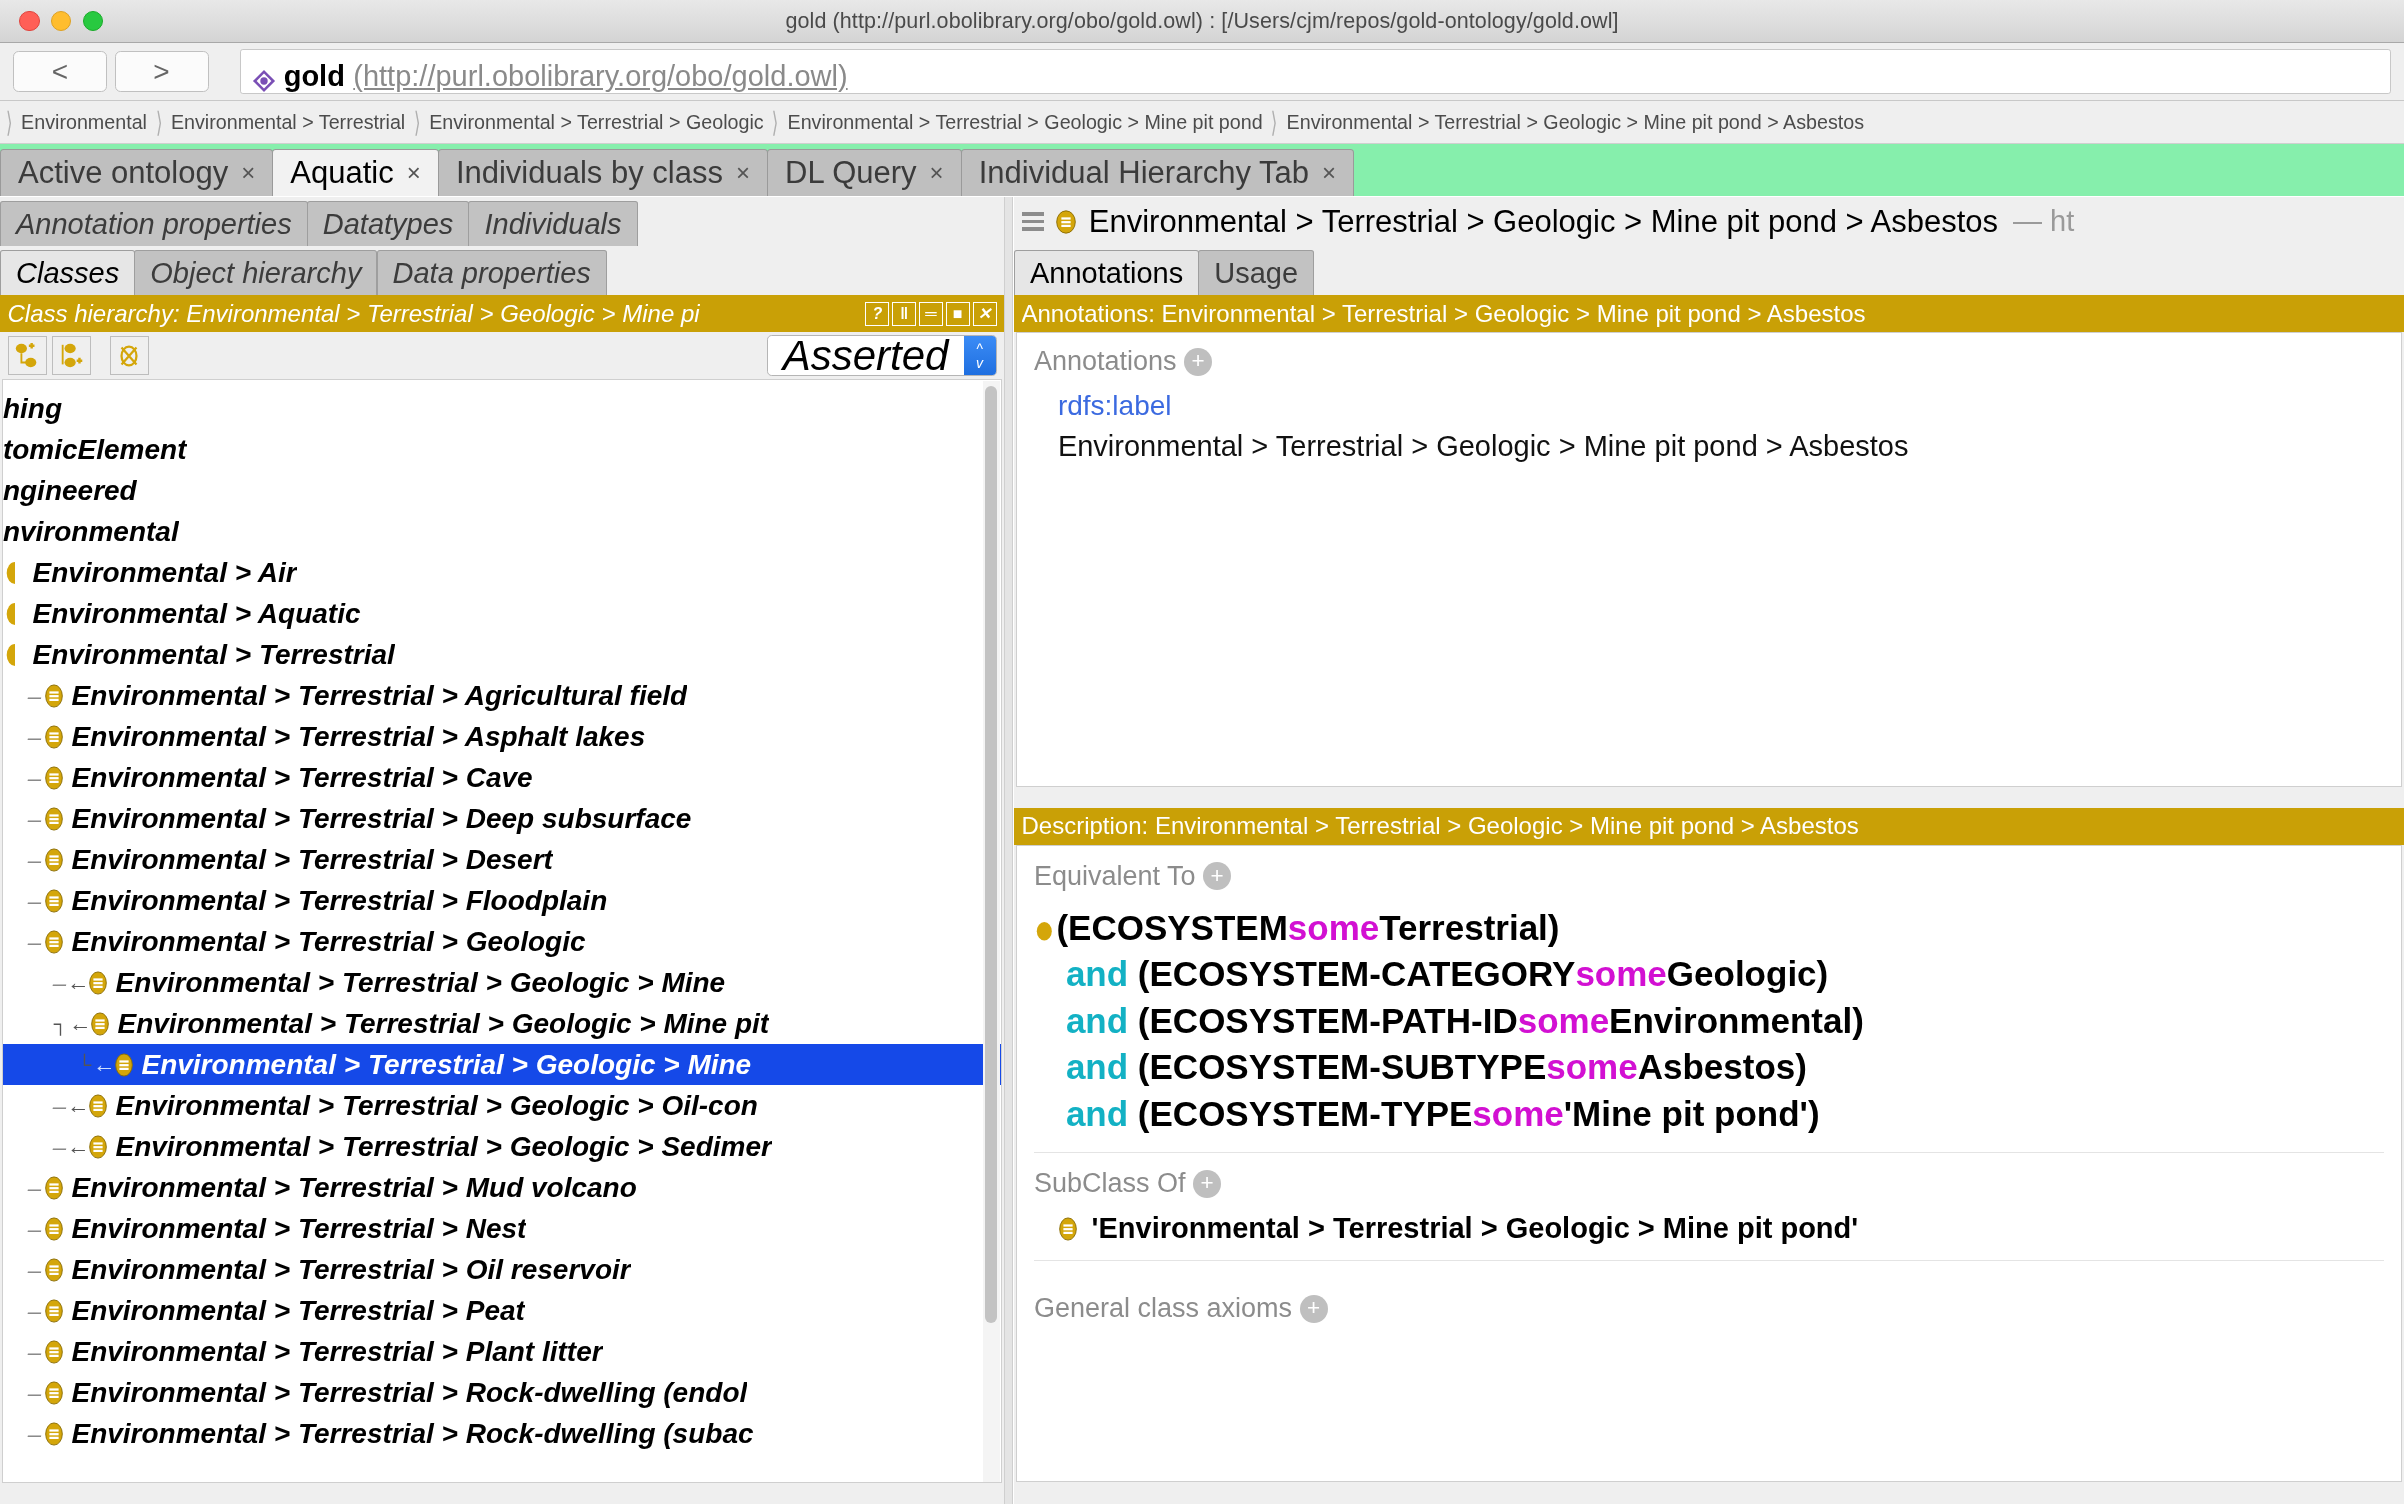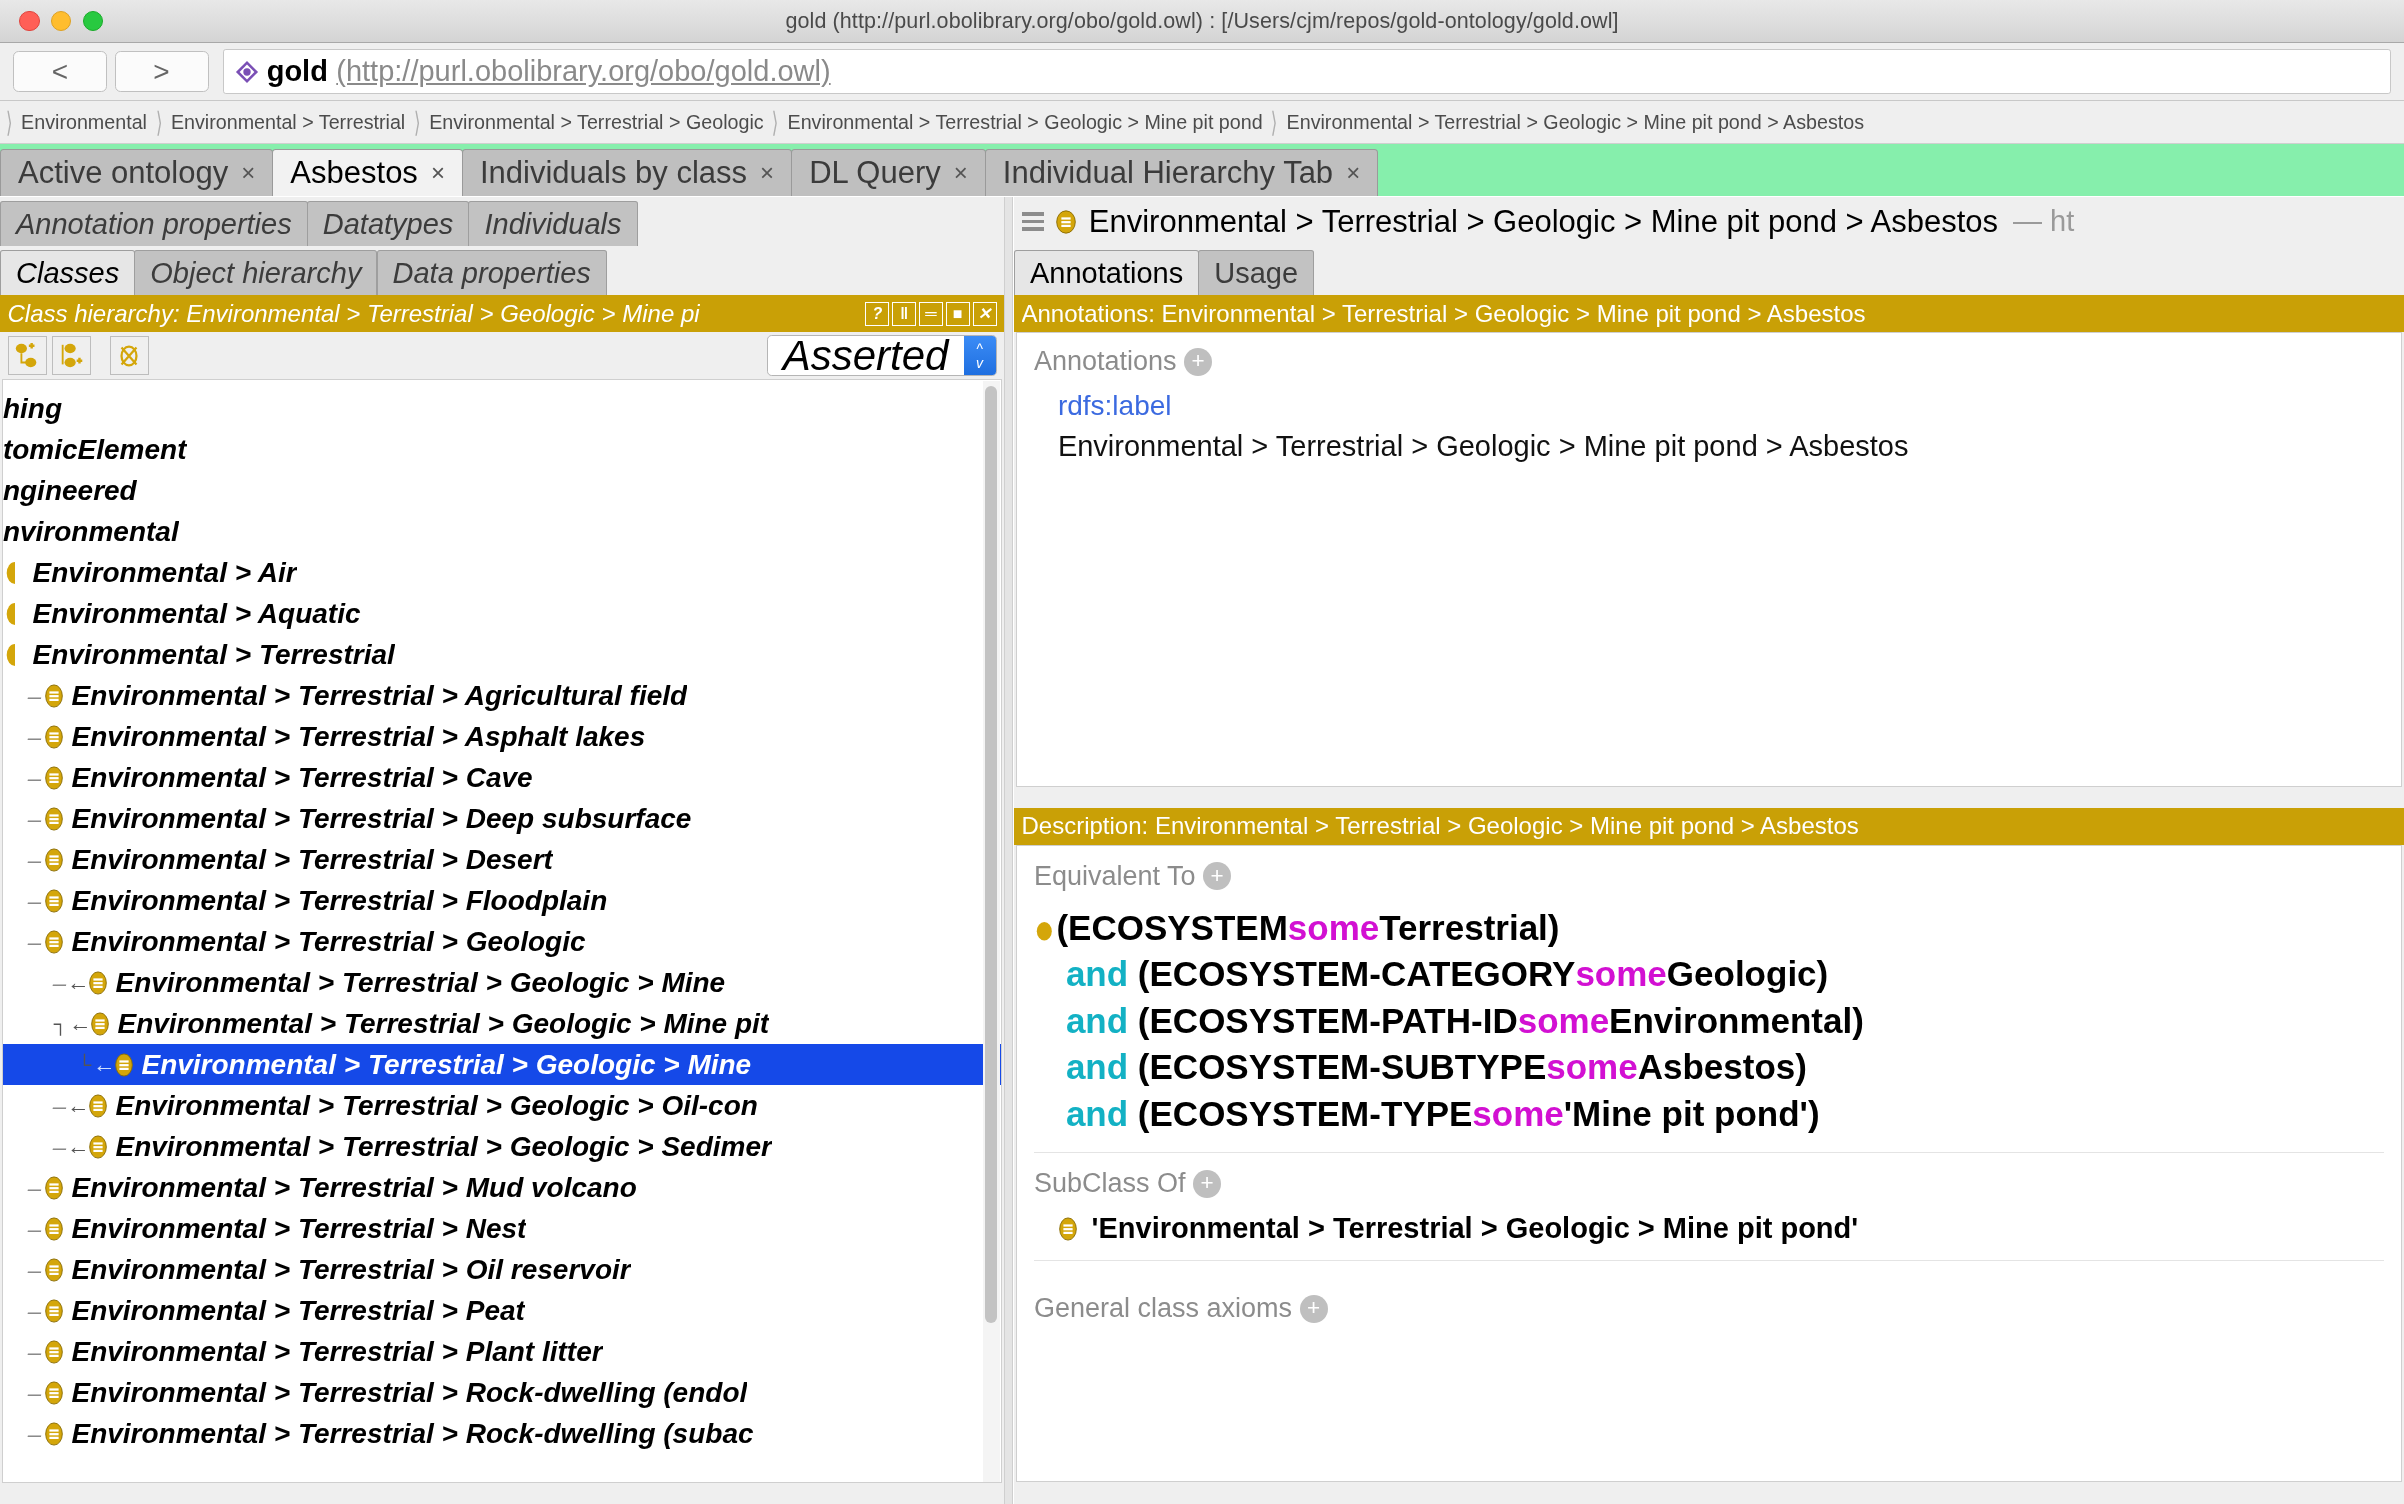--- a/index.html
+++ b/index.html
@@ -36,21 +36,21 @@
   }
   .navbtn {
     width: 94px; height: 41px; background: #fbfbfb;
     border: 0.9px solid #c0c0c0; border-radius: 5.6px;
     display: flex; align-items: center; justify-content: center;
     font-size: 28px; color: #666; margin-right: 7.5px; cursor: default;
   }
   #iri-box {
     flex: 1; height: 45px; background: #ffffff;
     border: 0.9px solid #c8c8c8; border-radius: 2.8px;
-    display: flex; align-items: center; padding: 0 11.2px; margin-left: 7px;
+    display: flex; align-items: flex-end; padding: 0 11.2px; margin-left: 24px;
     overflow: hidden; white-space: nowrap;
   }
   #onto-diamond { flex: none; margin-right: 7.5px; }
   #iri-name { font-size: 29px; font-weight: bold; color: #000; }
   #iri-url  { font-size: 29px; color: #8a8a8a; margin-left: 8.4px; text-decoration: underline; }
 
   
   #breadcrumbs {
     position: absolute; left: 0; top: 101px; width: 2404px; height: 43px;
     background: #efefef; border-bottom: 0.9px solid #cfcfcf;
@@ -248,21 +248,21 @@
       <span class="crumb-label">Environmental &gt; Terrestrial &gt; Geologic &gt; Mine pit pond &gt; Asbestos</span>
     </div>
   </div>
 
 <div id="tabstrip">
     <div class="mtab">
       <span>Active ontology</span>
       <span class="x">×</span>
     </div>
     <div class="mtab active">
-      <span>Asbestos</span>
+      <span>Aquatic</span>
       <span class="x">×</span>
     </div>
     <div class="mtab">
       <span>Individuals by class</span>
       <span class="x">×</span>
     </div>
     <div class="mtab">
       <span>DL Query</span>
       <span class="x">×</span>
     </div>

